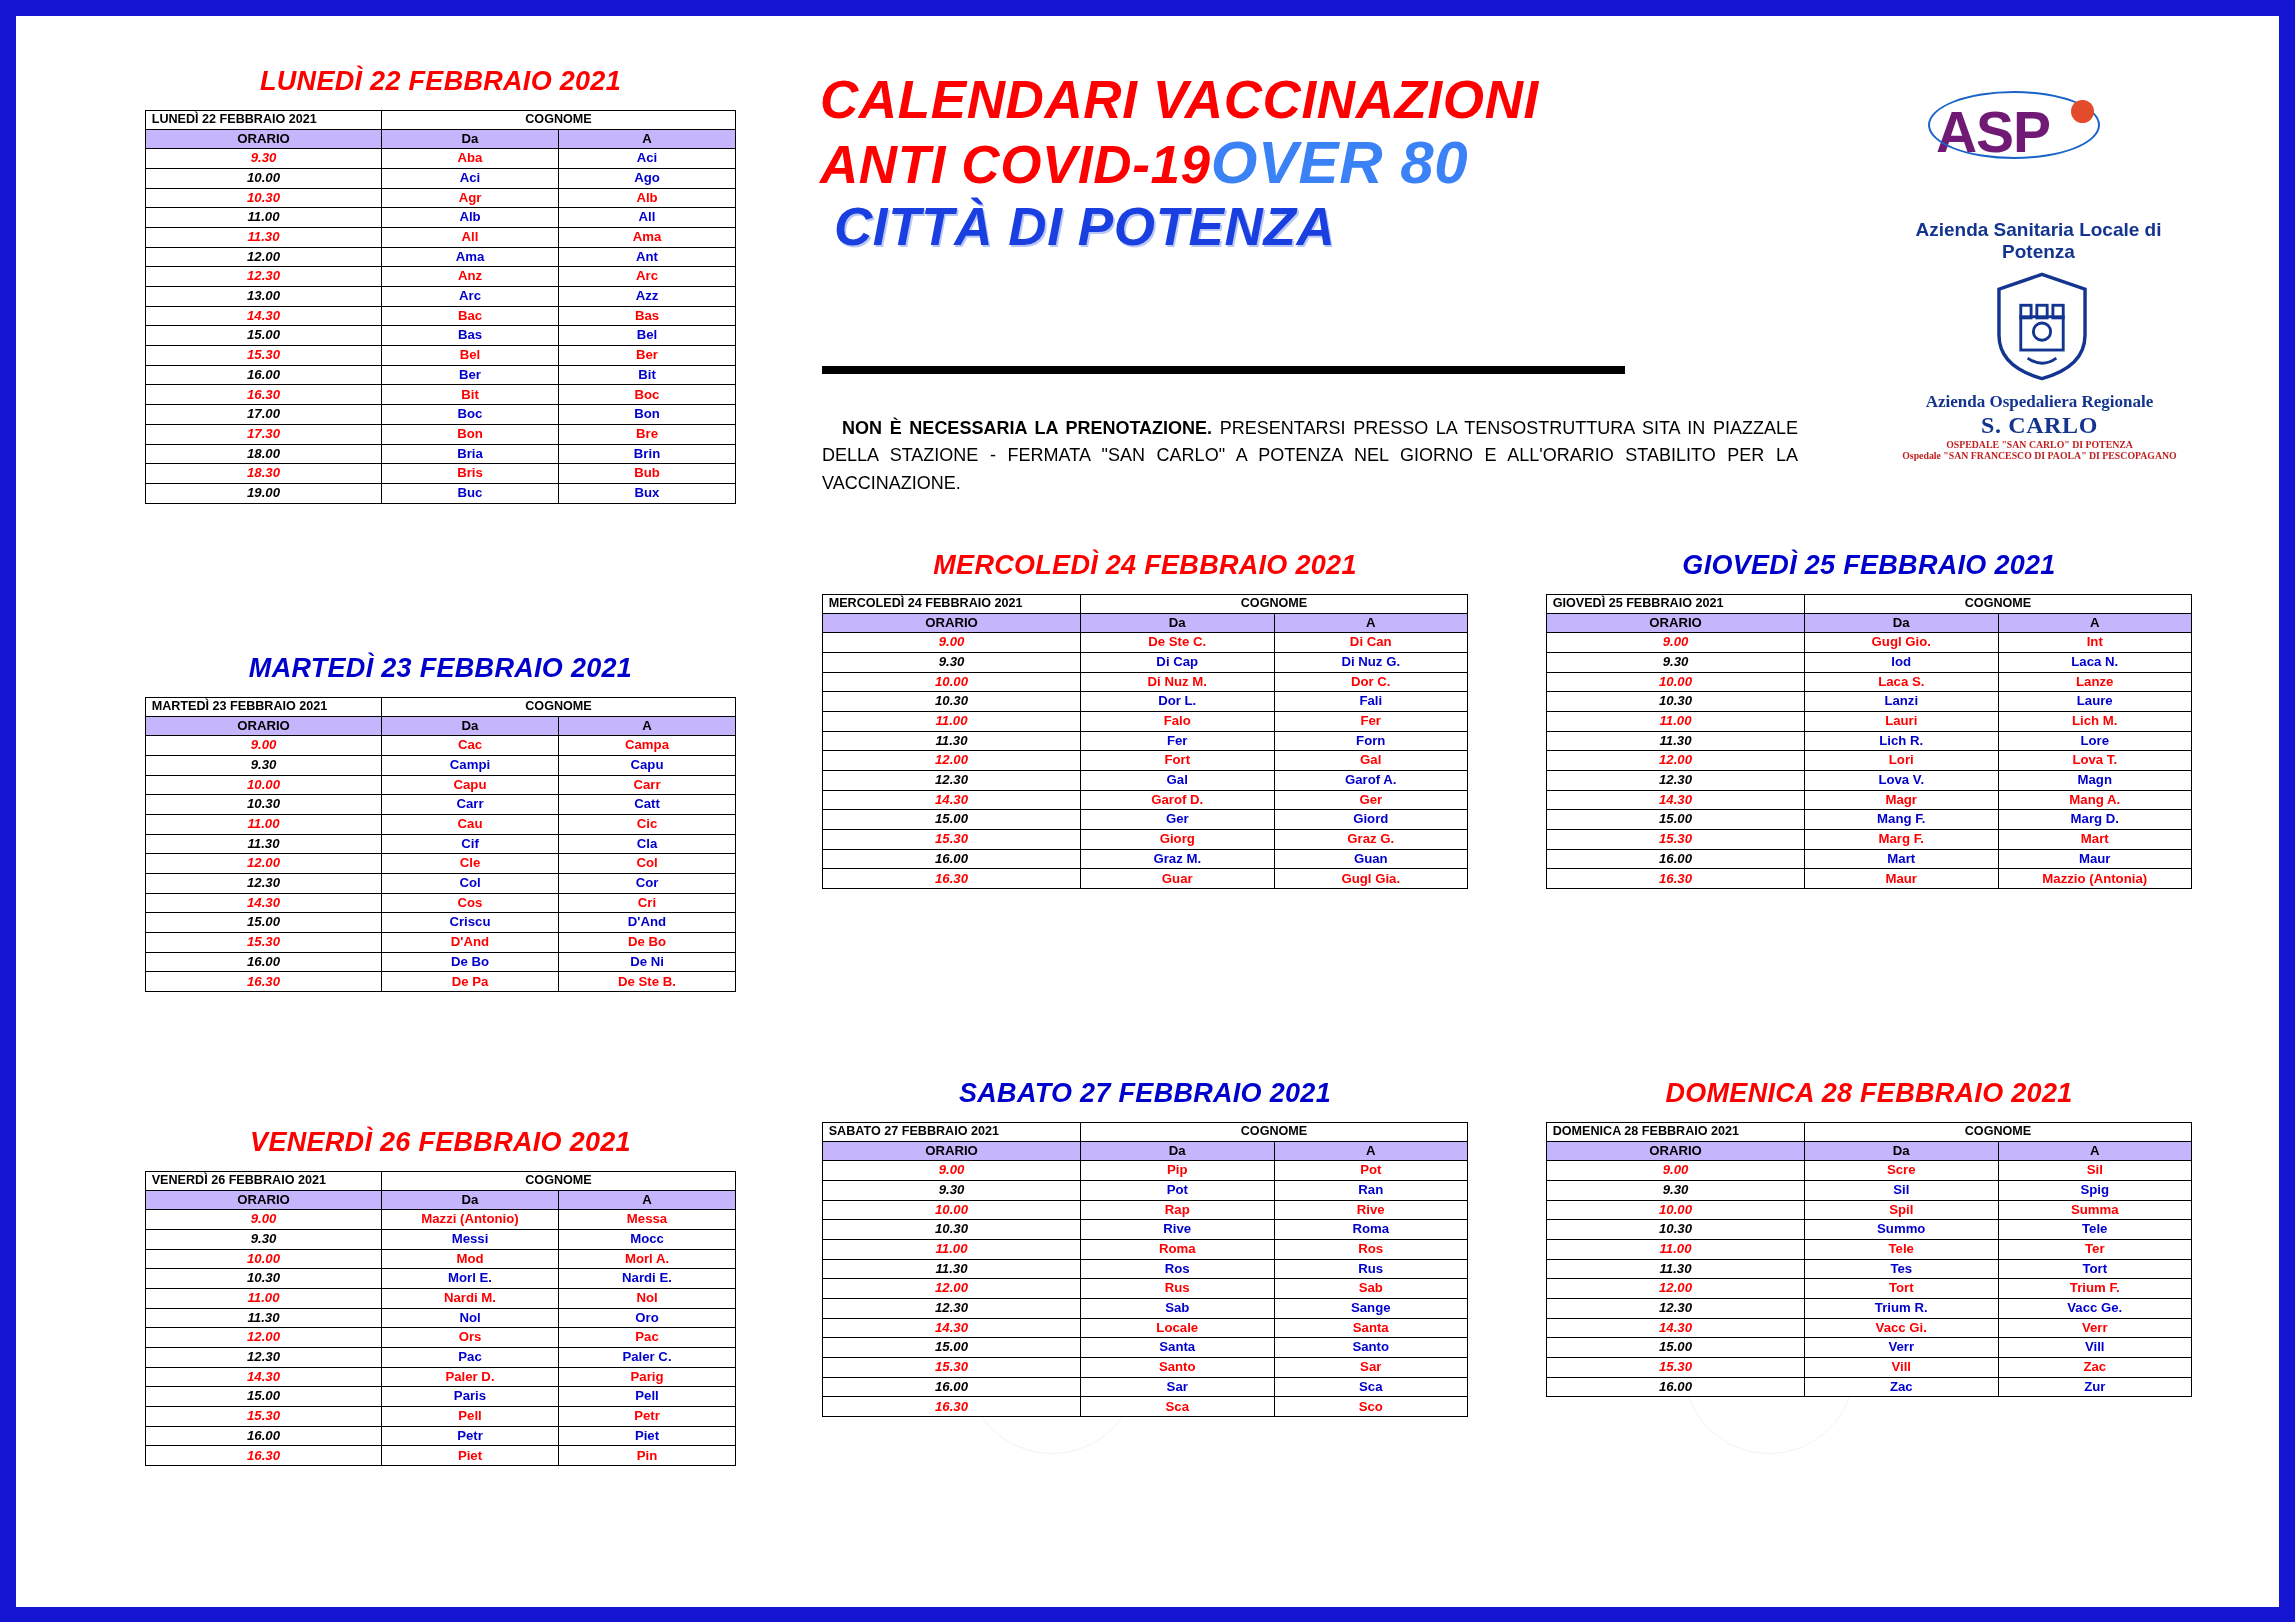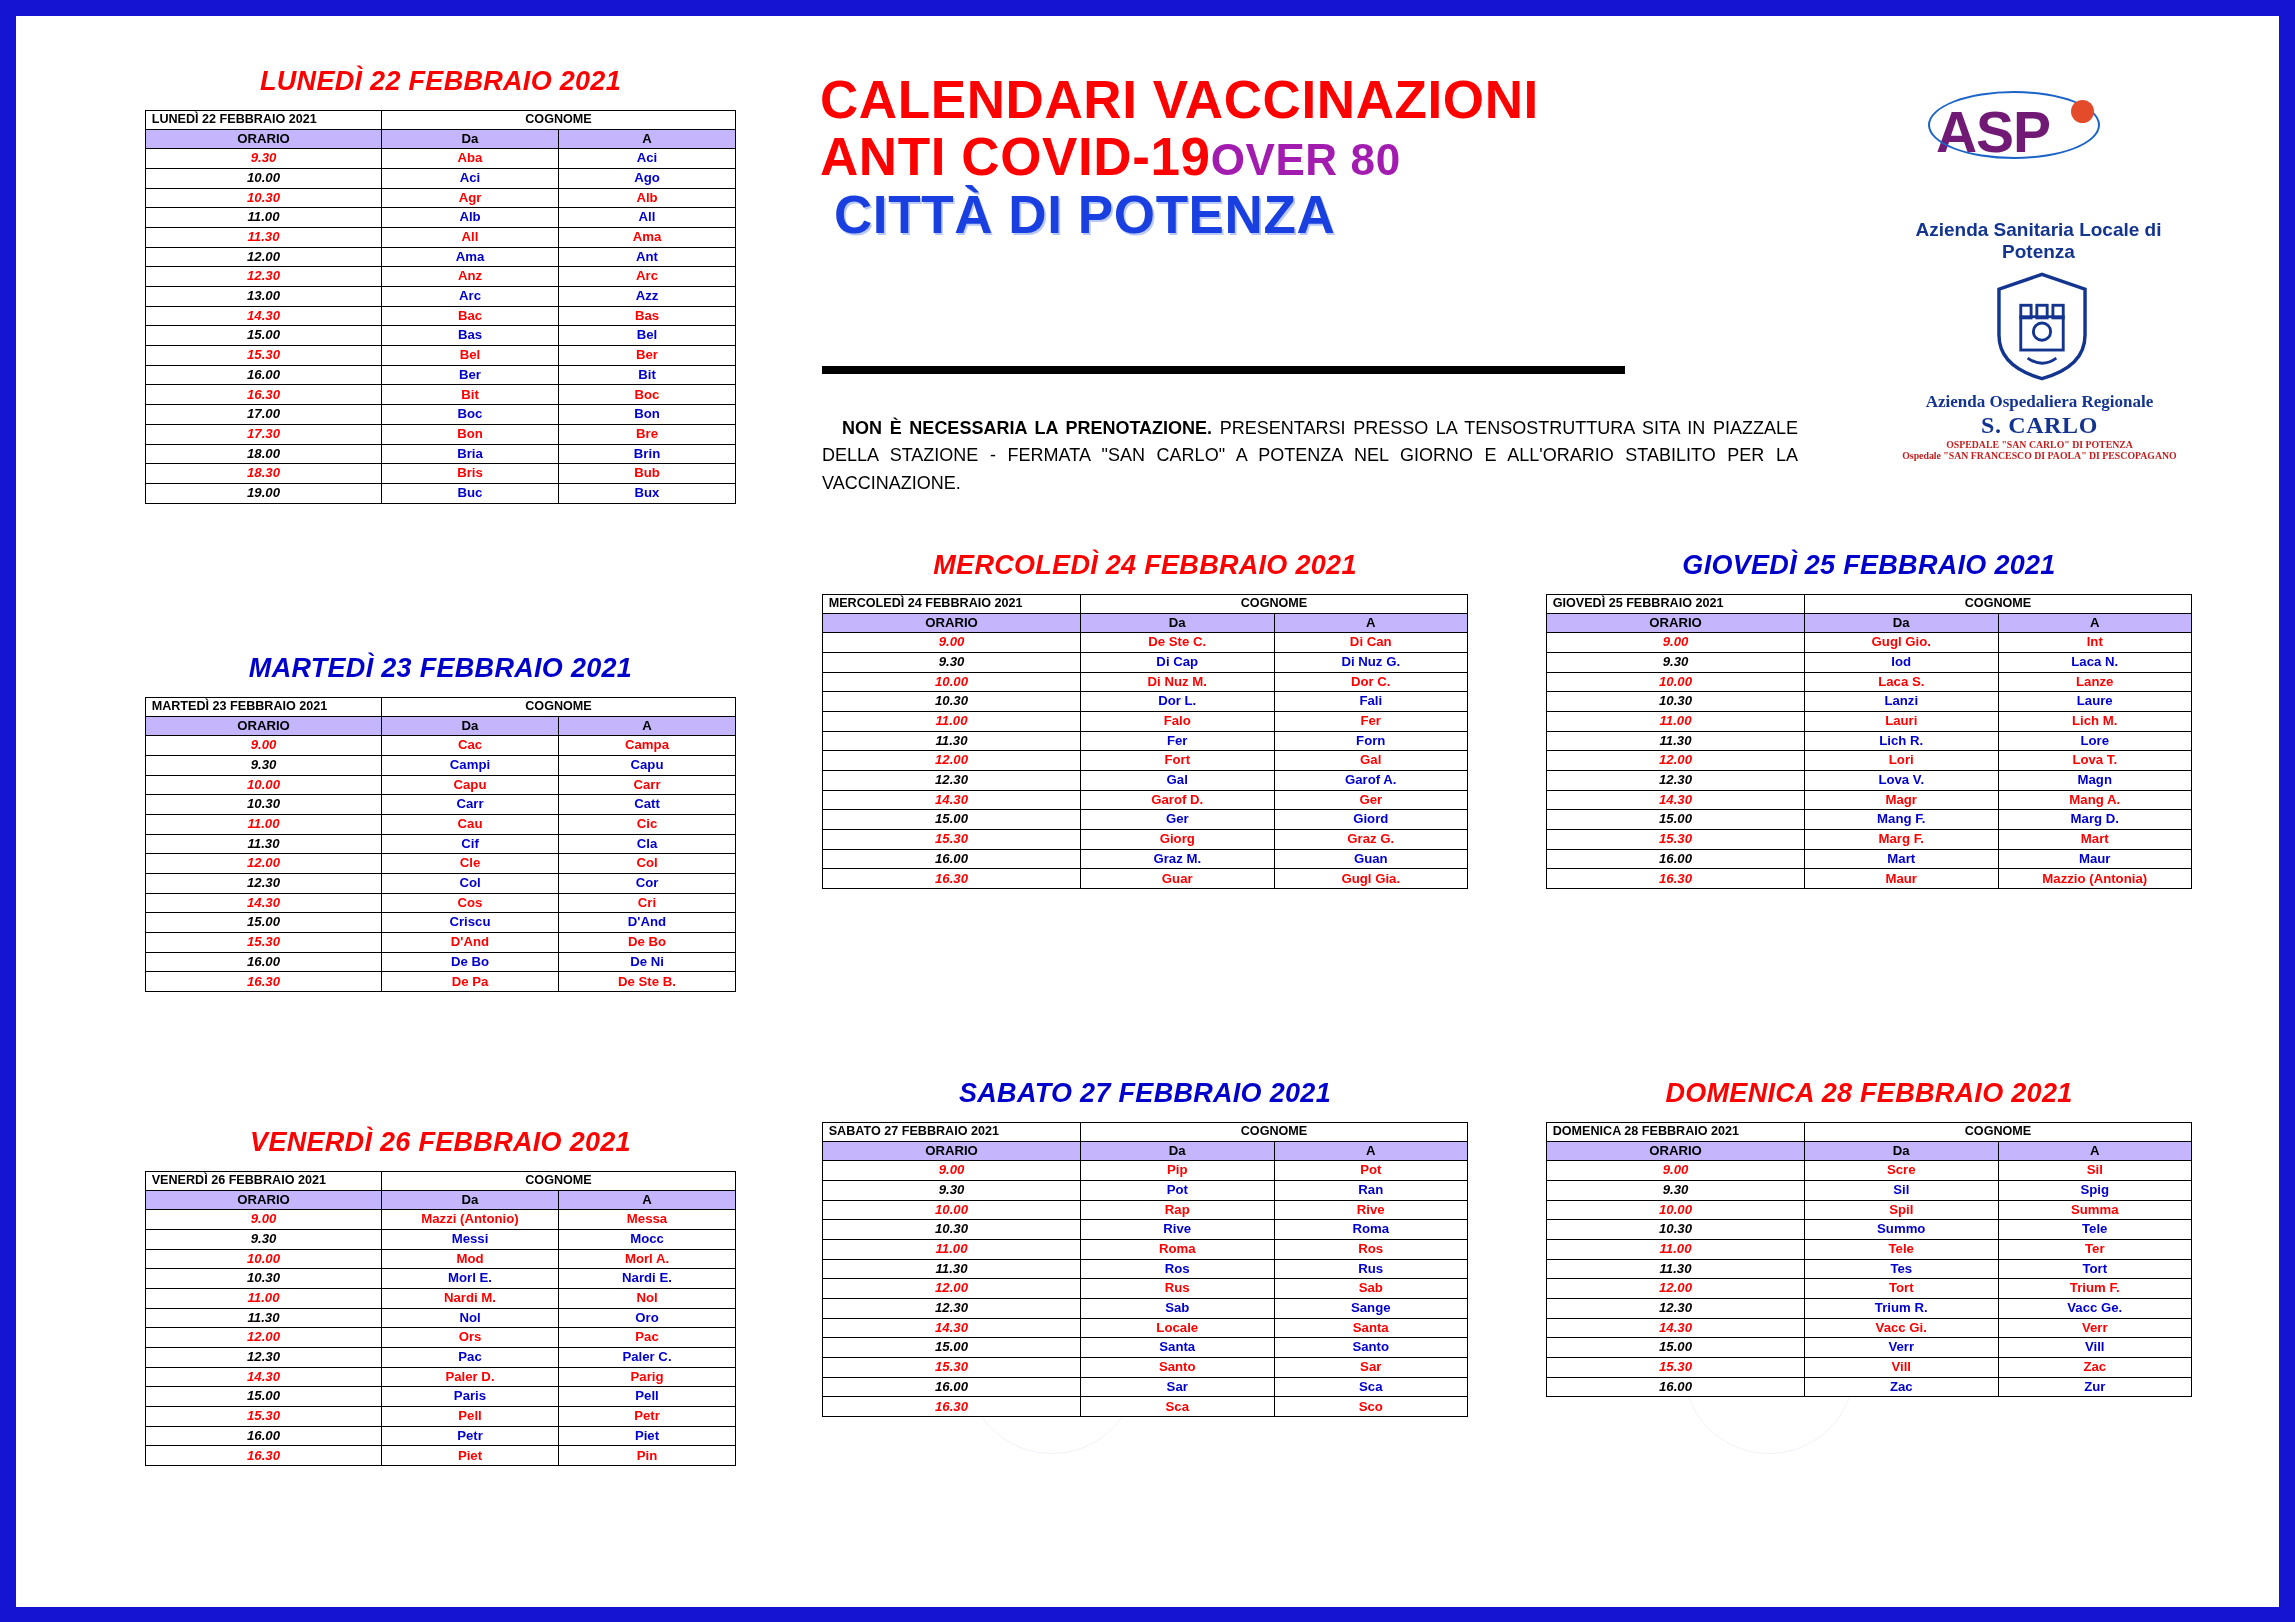--- a/index.html
+++ b/index.html
@@ -71,33 +71,34 @@
   
   .cr { color: #ff0000; }
   .cb { color: #0000cd; }
   .ck { color: #000000; }
 
   
   .hdr-title {
     position: absolute;
     left: 801px; top: 52px;
     width: 987px;
+    font-style: italic;
   }
   .line1 {
     font-size: 53px; font-weight: bold; color: #ff0000;
     letter-spacing: 0.6px; line-height: 1.08;
     white-space: nowrap;
   }
   .line2 {
     font-size: 53px; font-weight: bold; color: #ff0000;
     letter-spacing: 0.6px; line-height: 1.08;
     white-space: nowrap;
   }
   .over80 {
-    font-size: 44px; font-weight: bold; color: #a21caf;
+    font-size: 60px; font-weight: bold; color: #3b82f6;
     letter-spacing: 0.6px;
   }
   .line3 {
     font-size: 53px; font-weight: bold; color: #1a3fe0;
     letter-spacing: 0.6px; line-height: 1.12;
     white-space: nowrap;
     text-shadow: 1.7px 1.7px 0 #b9c8f5;
     margin-left: 14px;
   }
   .rule {

